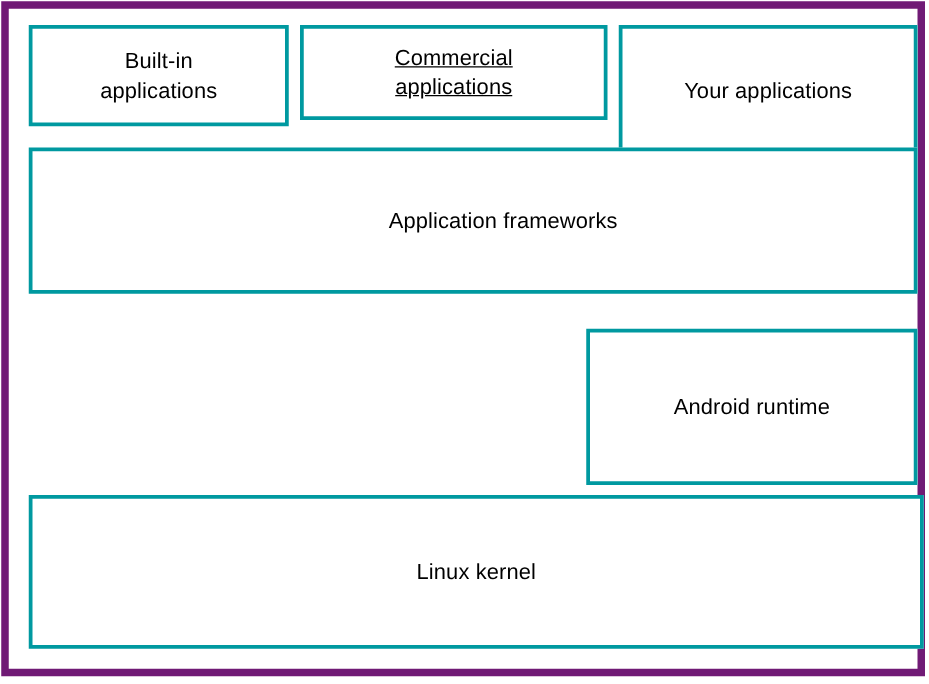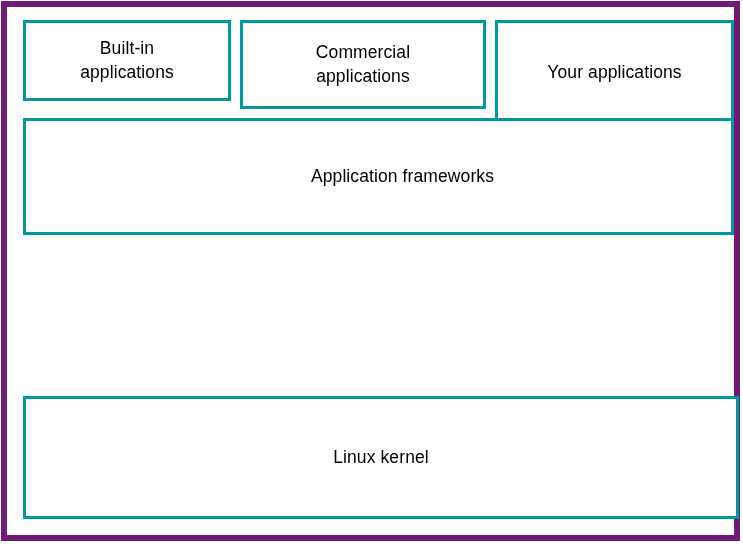--- a/index.html
+++ b/index.html
@@ -52,21 +52,22 @@
   #box-builtin-applications {
     left: 16px;
     top: 13px;
     width: 208px;
     height: 81px;
   }
   #box-commercial-applications {
     left: 233px;
     top: 13px;
     width: 246px;
-    height: 89px;
+    height: 76px;
+    text-decoration: underline;
   }
   #box-your-applications {
     left: 488px;
     top: 13px;
     width: 239px;
     height: 105px;
   }
 
   
   #box-application-frameworks {
@@ -116,18 +117,21 @@
 
   <div class="layer-box" id="box-your-applications">
     <span class="layer-label">Your applications</span>
   </div>
 
   <div class="layer-box" id="box-application-frameworks">
     <span class="layer-label">Application frameworks</span>
   </div>
 
 
+  <div class="layer-box" id="box-android-runtime">
+    <span class="layer-label">Android runtime</span>
+  </div>
 
   <div class="layer-box" id="box-linux-kernel">
     <span class="layer-label">Linux kernel</span>
   </div>
 
 </div>
 
 </body></html>

